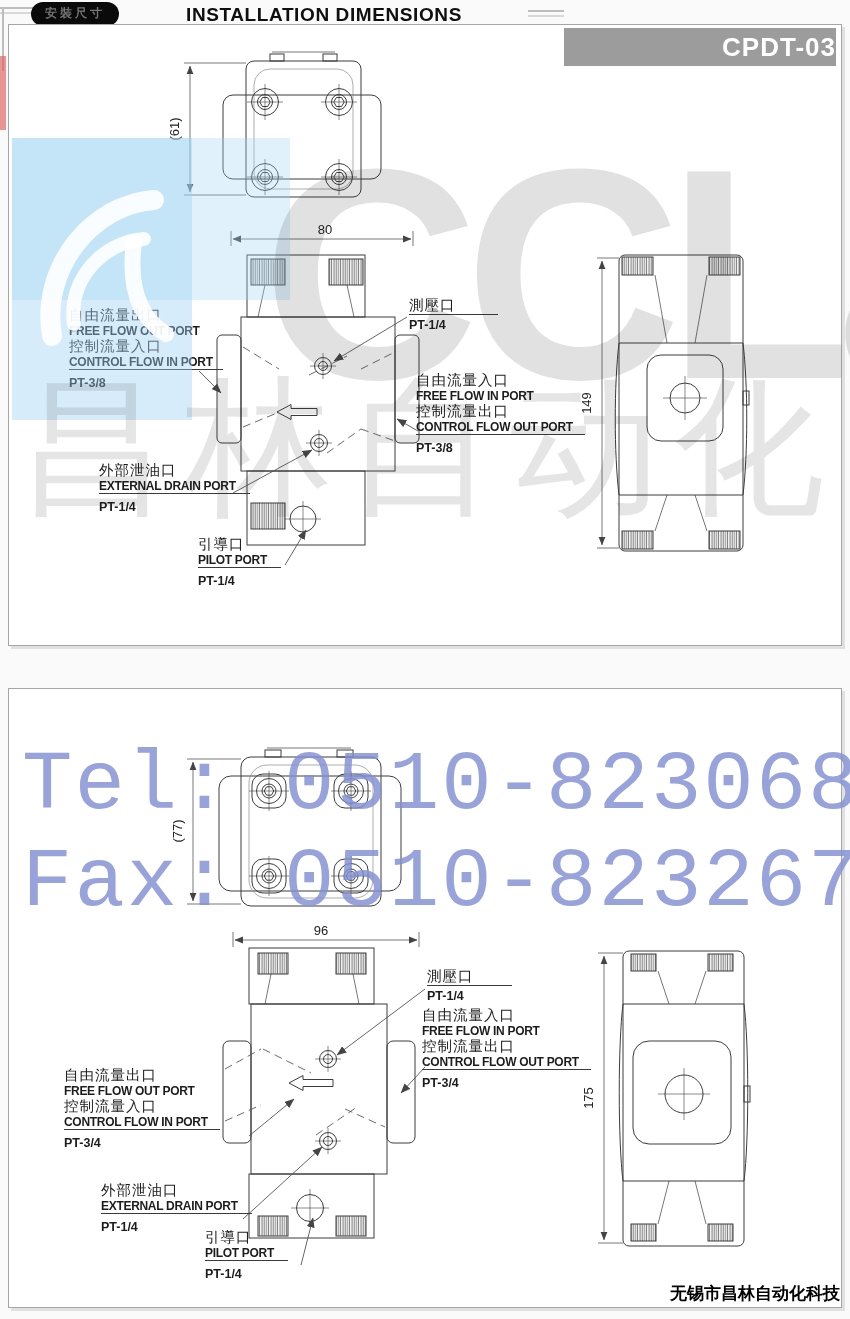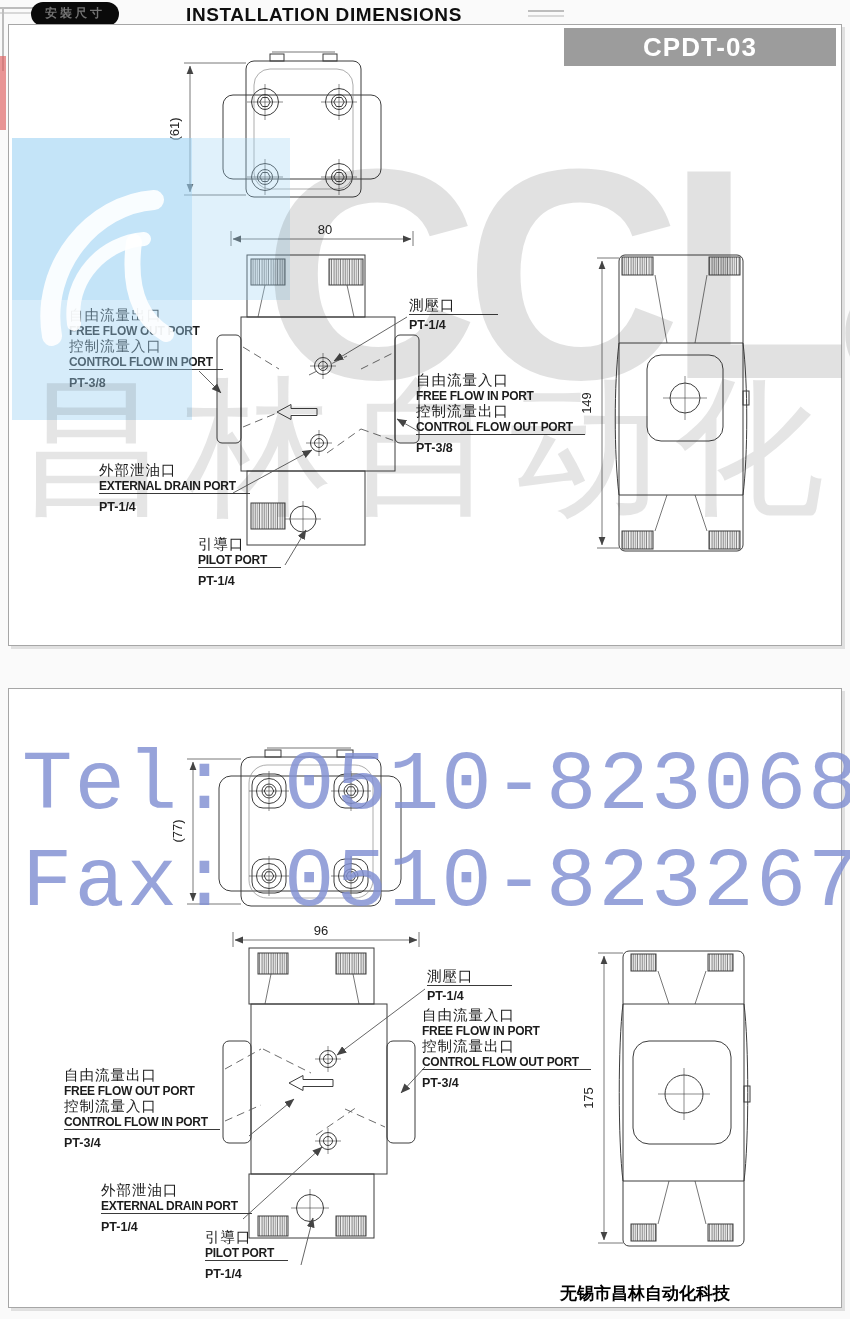--- a/index.html
+++ b/index.html
@@ -10,21 +10,21 @@
      border-radius:14px;padding:3px 14px 4px;font-size:12px;font-weight:bold;letter-spacing:3px}
   #header-title{position:absolute;left:186px;top:4px;font-size:19px;font-weight:bold;
      letter-spacing:.6px;color:#0f0f0f}
   .rule{position:absolute;background:#bdbdbd}
   
   .panel{position:absolute;left:8px;width:832px;background:#fff;border:1px solid #a6a6a6;
      box-shadow:3px 3px 0 rgba(0,0,0,.10)}
   #panel1{top:24px;height:620px}
   #panel2{top:688px;height:618px}
   .banner{position:absolute;left:555px;top:3px;width:272px;height:38px;background:#9c9c9c;
-     color:#fff;font-size:26px;font-weight:800;letter-spacing:1px;text-align:center;line-height:38px}
+     color:#fff;font-size:26px;font-weight:800;letter-spacing:1px;text-align:right;line-height:38px}
   .draw{position:absolute;left:0;top:0}
   
   .lblock{position:absolute;line-height:1.14;color:#1c1c1c;white-space:nowrap}
   .cn{display:block;font-size:14.5px;letter-spacing:1px}
   .en{display:block;font-size:12px;font-weight:600;letter-spacing:-.3px;margin-top:1px}
   .pt{display:block;font-size:12.5px;font-weight:bold;margin-top:6px}
   .u{border-bottom:1.3px solid #3a3a3a}
   .dimtxt{font-size:13px;fill:#222;stroke:none;font-family:"Liberation Sans",sans-serif}
   
   .wm{position:absolute;pointer-events:none;white-space:nowrap}
@@ -32,21 +32,21 @@
      color:rgba(45,45,45,.14);letter-spacing:-14px}
   #wm-cn{left:18px;top:372px;font-size:150px;font-weight:normal;line-height:1;
      color:rgba(45,45,45,.12);letter-spacing:14px}
   .wm-contact{left:22px;font-size:84px;font-family:Liberation Mono, monospace;line-height:1.05;
      color:rgba(128,143,210,.82);letter-spacing:2px}
   #wm-tel{top:742px}
   #wm-fax{top:839px}
   #wm-blue-a{left:12px;top:138px;width:278px;height:162px;background:rgba(158,210,243,.32)}
   #wm-blue-b{left:12px;top:138px;width:180px;height:282px;background:rgba(158,210,243,.42)}
   #wm-red-sliver{left:0;top:56px;width:6px;height:74px;background:rgba(225,95,95,.65)}
-  #footer-company{position:absolute;left:560px;top:1282px;width:280px;
+  #footer-company{position:absolute;left:560px;top:1282px;width:280px;text-align:right;
      font-size:17px;font-weight:bold;color:#000}
 </style>
 </head>
 <body>
 
 <div class="rule" style="left:0;top:7px;width:46px;height:2px"></div>
 <div class="rule" style="left:0;top:12px;width:46px;height:2px;background:#d8d8d8"></div>
 <div class="rule" style="left:2px;top:7px;width:2px;height:64px"></div>
 <div id="header-badge">安裝尺寸</div>
 <div id="header-title">INSTALLATION DIMENSIONS</div>

